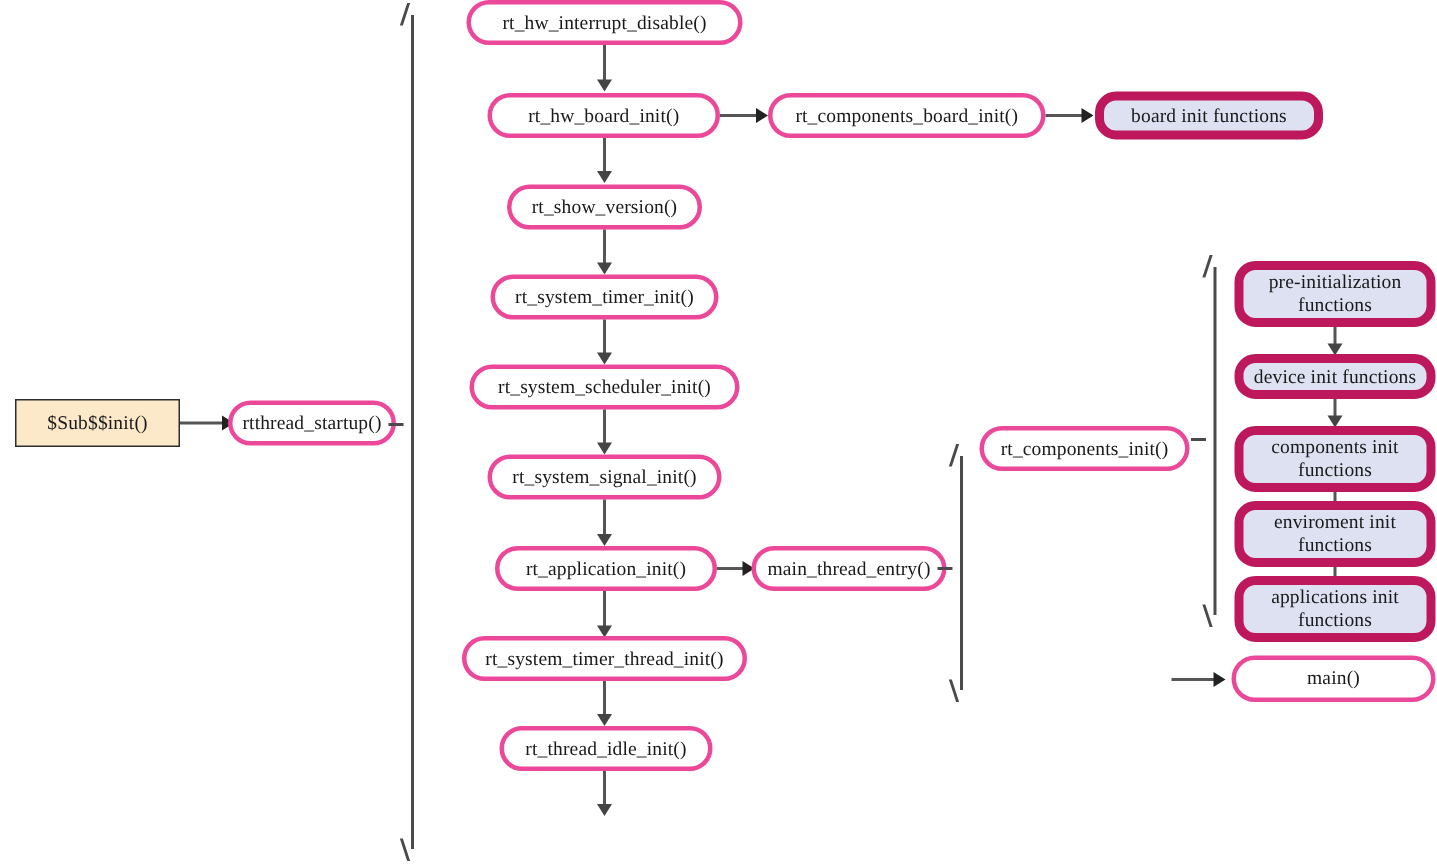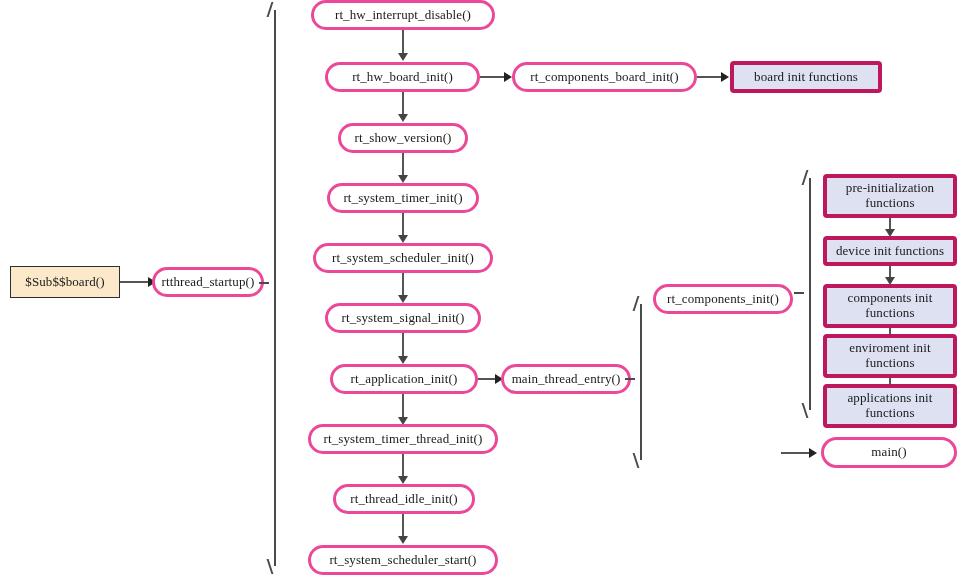--- a/index.html
+++ b/index.html
@@ -28,22 +28,22 @@
     background:#ffffff;
     color:#1a1a1a;
     font-size:13px;
     line-height:1.12;
     letter-spacing:0.1px;
     padding:0 6px;
   }
   .node.rounded{ border-radius:999px; }
   .node.blue{
     background:#dde1f2;
-    border:4px solid #be185d;
-    border-radius:4px;
+    border:6px solid #be185d;
+    border-radius:14px;
   }
   .node.tan{
     background:#fce9c9;
     border:1px solid #2e2e2e;
     border-radius:0;
   }
   .node .lbl{ display:block; }
 
   
   .vline,.hline{
@@ -102,21 +102,21 @@
     width:10px;height:2px;
     background:#4a4a4a;
   }
 </style>
 </head>
 <body>
 
 <div id="canvas">
 
   <div class="node tan" style="left:10px; top:266px; width:110px; height:32px;">
-    <span class="lbl">$Sub$$board()</span>
+    <span class="lbl">$Sub$$init()</span>
   </div>
 
   <div class="hline" style="left:120px; top:281px; width:30px;"></div>
   <div class="arrow-right" style="left:148px; top:277px;"></div>
 
   <div class="node rounded" style="left:152px; top:267px; width:112px; height:30px;">
     <span class="lbl">rtthread_startup()</span>
   </div>
 
   <div class="brace" style="left:268px; top:2px; width:20px; height:572px;">
@@ -173,23 +173,20 @@
   </div>
   <div class="vline" style="left:402px; top:454px; height:24px;"></div>
   <div class="arrow-down" style="left:398px; top:476px;"></div>
 
   <div class="node rounded" style="left:333px; top:484px; width:142px; height:30px;">
     <span class="lbl">rt_thread_idle_init()</span>
   </div>
   <div class="vline" style="left:402px; top:514px; height:24px;"></div>
   <div class="arrow-down" style="left:398px; top:536px;"></div>
 
-  <div class="node rounded" style="left:308px; top:545px; width:190px; height:30px;">
-    <span class="lbl">rt_system_scheduler_start()</span>
-  </div>
 
   <div class="hline" style="left:480px; top:76px; width:28px;"></div>
   <div class="arrow-right" style="left:504px; top:72px;"></div>
 
   <div class="node rounded" style="left:512px; top:62px; width:185px; height:30px;">
     <span class="lbl">rt_components_board_init()</span>
   </div>
 
   <div class="hline" style="left:697px; top:76px; width:28px;"></div>
   <div class="arrow-right" style="left:721px; top:72px;"></div>

